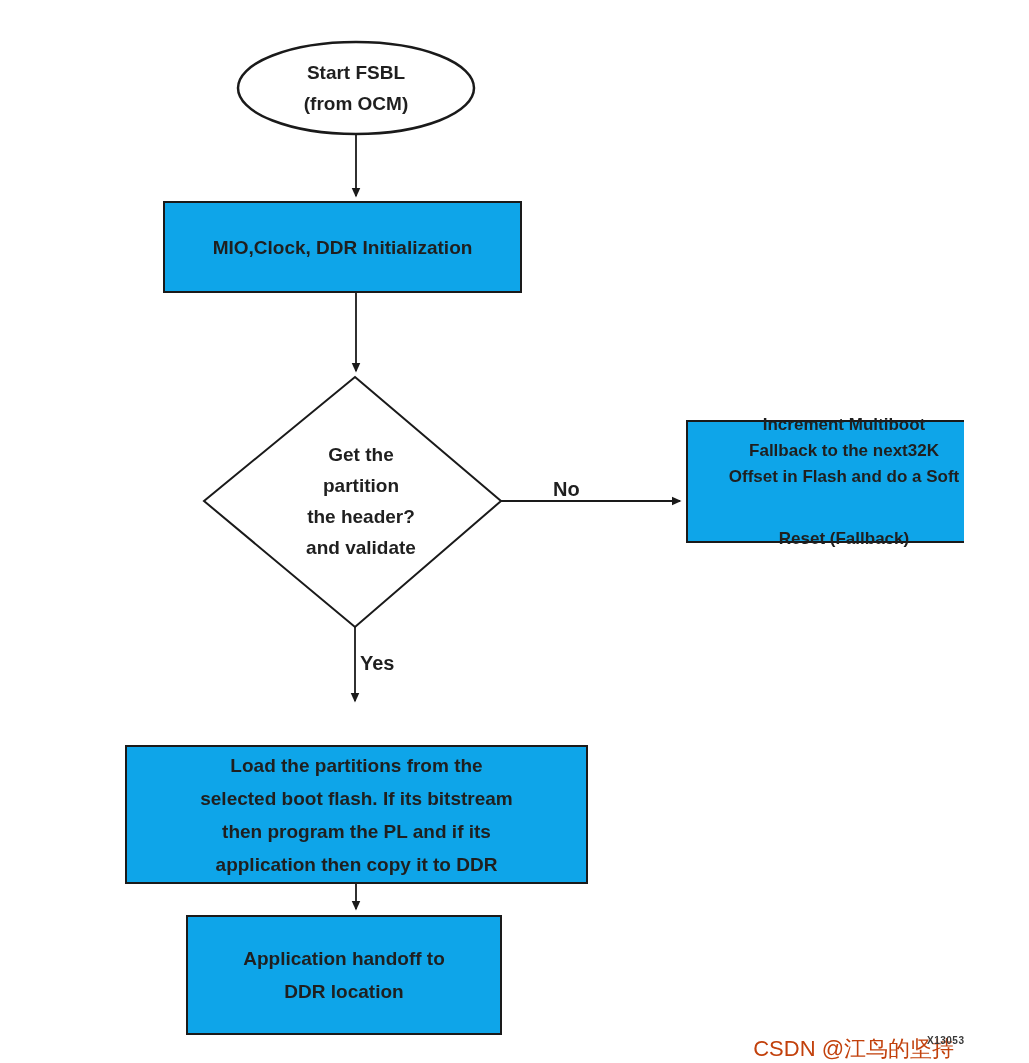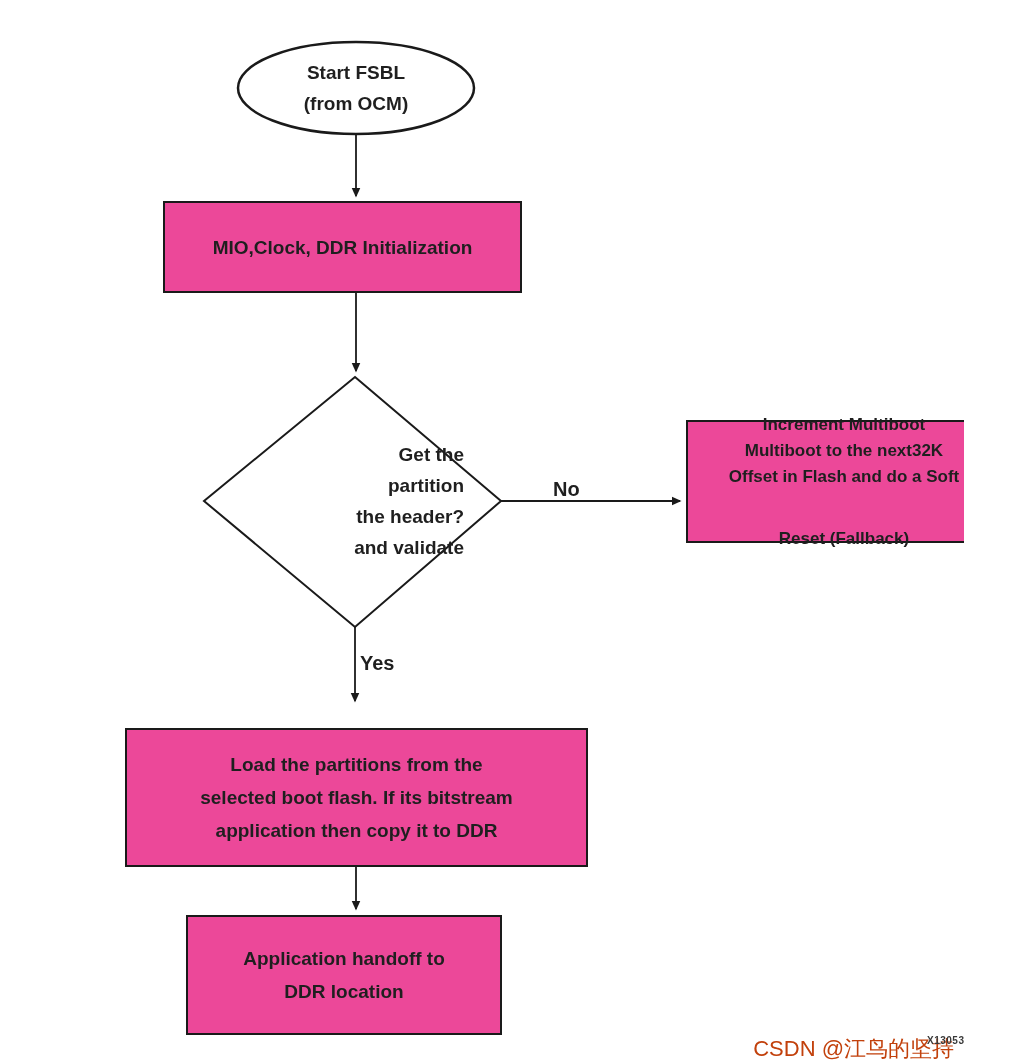--- a/index.html
+++ b/index.html
@@ -28,21 +28,21 @@
     display: flex;
     flex-direction: column;
     justify-content: center;
     text-align: center;
     color: #1f1f1f;
     font-weight: 700;
     font-size: 19px;
   }
   .rect-node {
     border: 2.5px solid #1a1a1a;
-    background: #ec4899;
+    background: #0ea5e9;
   }
   .node .line {
     line-height: 33px;
     white-space: nowrap;
   }
   .ellipse-text .line,
   .diamond-text .line {
     line-height: 31px;
   }
   .edge-label {
@@ -97,37 +97,38 @@
 
   <div class="node ellipse-text" style="left:236px; top:56px; width:240px; height:64px;">
     <div class="line">Start FSBL</div>
     <div class="line">(from OCM)</div>
   </div>
 
   <div class="node rect-node" style="left:163px; top:201px; width:359px; height:92px;">
     <div class="line">MIO,Clock, DDR Initialization</div>
   </div>
 
-  <div class="node diamond-text" style="left:244px; top:438px; width:220px; height:126px;align-items:flex-end;">
+  <div class="node diamond-text" style="left:251px; top:438px; width:220px; height:126px;">
     <div class="line">Get the</div>
     <div class="line">partition</div>
     <div class="line">the header?</div>
     <div class="line">and validate</div>
   </div>
 
   <div class="node rect-node" style="left:686px; top:420px; width:316px; height:123px; font-size:17px;">
     <div class="line" style="line-height:26px;">Increment Multiboot</div>
-    <div class="line" style="line-height:26px;">Multiboot to the next32K</div>
+    <div class="line" style="line-height:26px;">Fallback to the next32K</div>
     <div class="line" style="line-height:26px;">Offset in Flash and do a Soft</div>
     <div class="line" style="line-height:26px;margin-top:36px;">Reset (Fallback)</div>
   </div>
 
-  <div class="node rect-node" style="left:125px; top:728px; width:463px; height:139px;">
+  <div class="node rect-node" style="left:125px; top:745px; width:463px; height:139px;">
     <div class="line">Load the partitions from the</div>
     <div class="line">selected boot flash. If its bitstream</div>
+    <div class="line">then program the PL and if its</div>
     <div class="line">application then copy it to DDR</div>
   </div>
 
   <div class="node rect-node" style="left:186px; top:915px; width:316px; height:120px;">
     <div class="line">Application handoff to</div>
     <div class="line">DDR location</div>
   </div>
 
   <div class="edge-label" style="left:553px; top:478px;">No</div>
   <div class="edge-label" style="left:360px; top:652px;">Yes</div>

